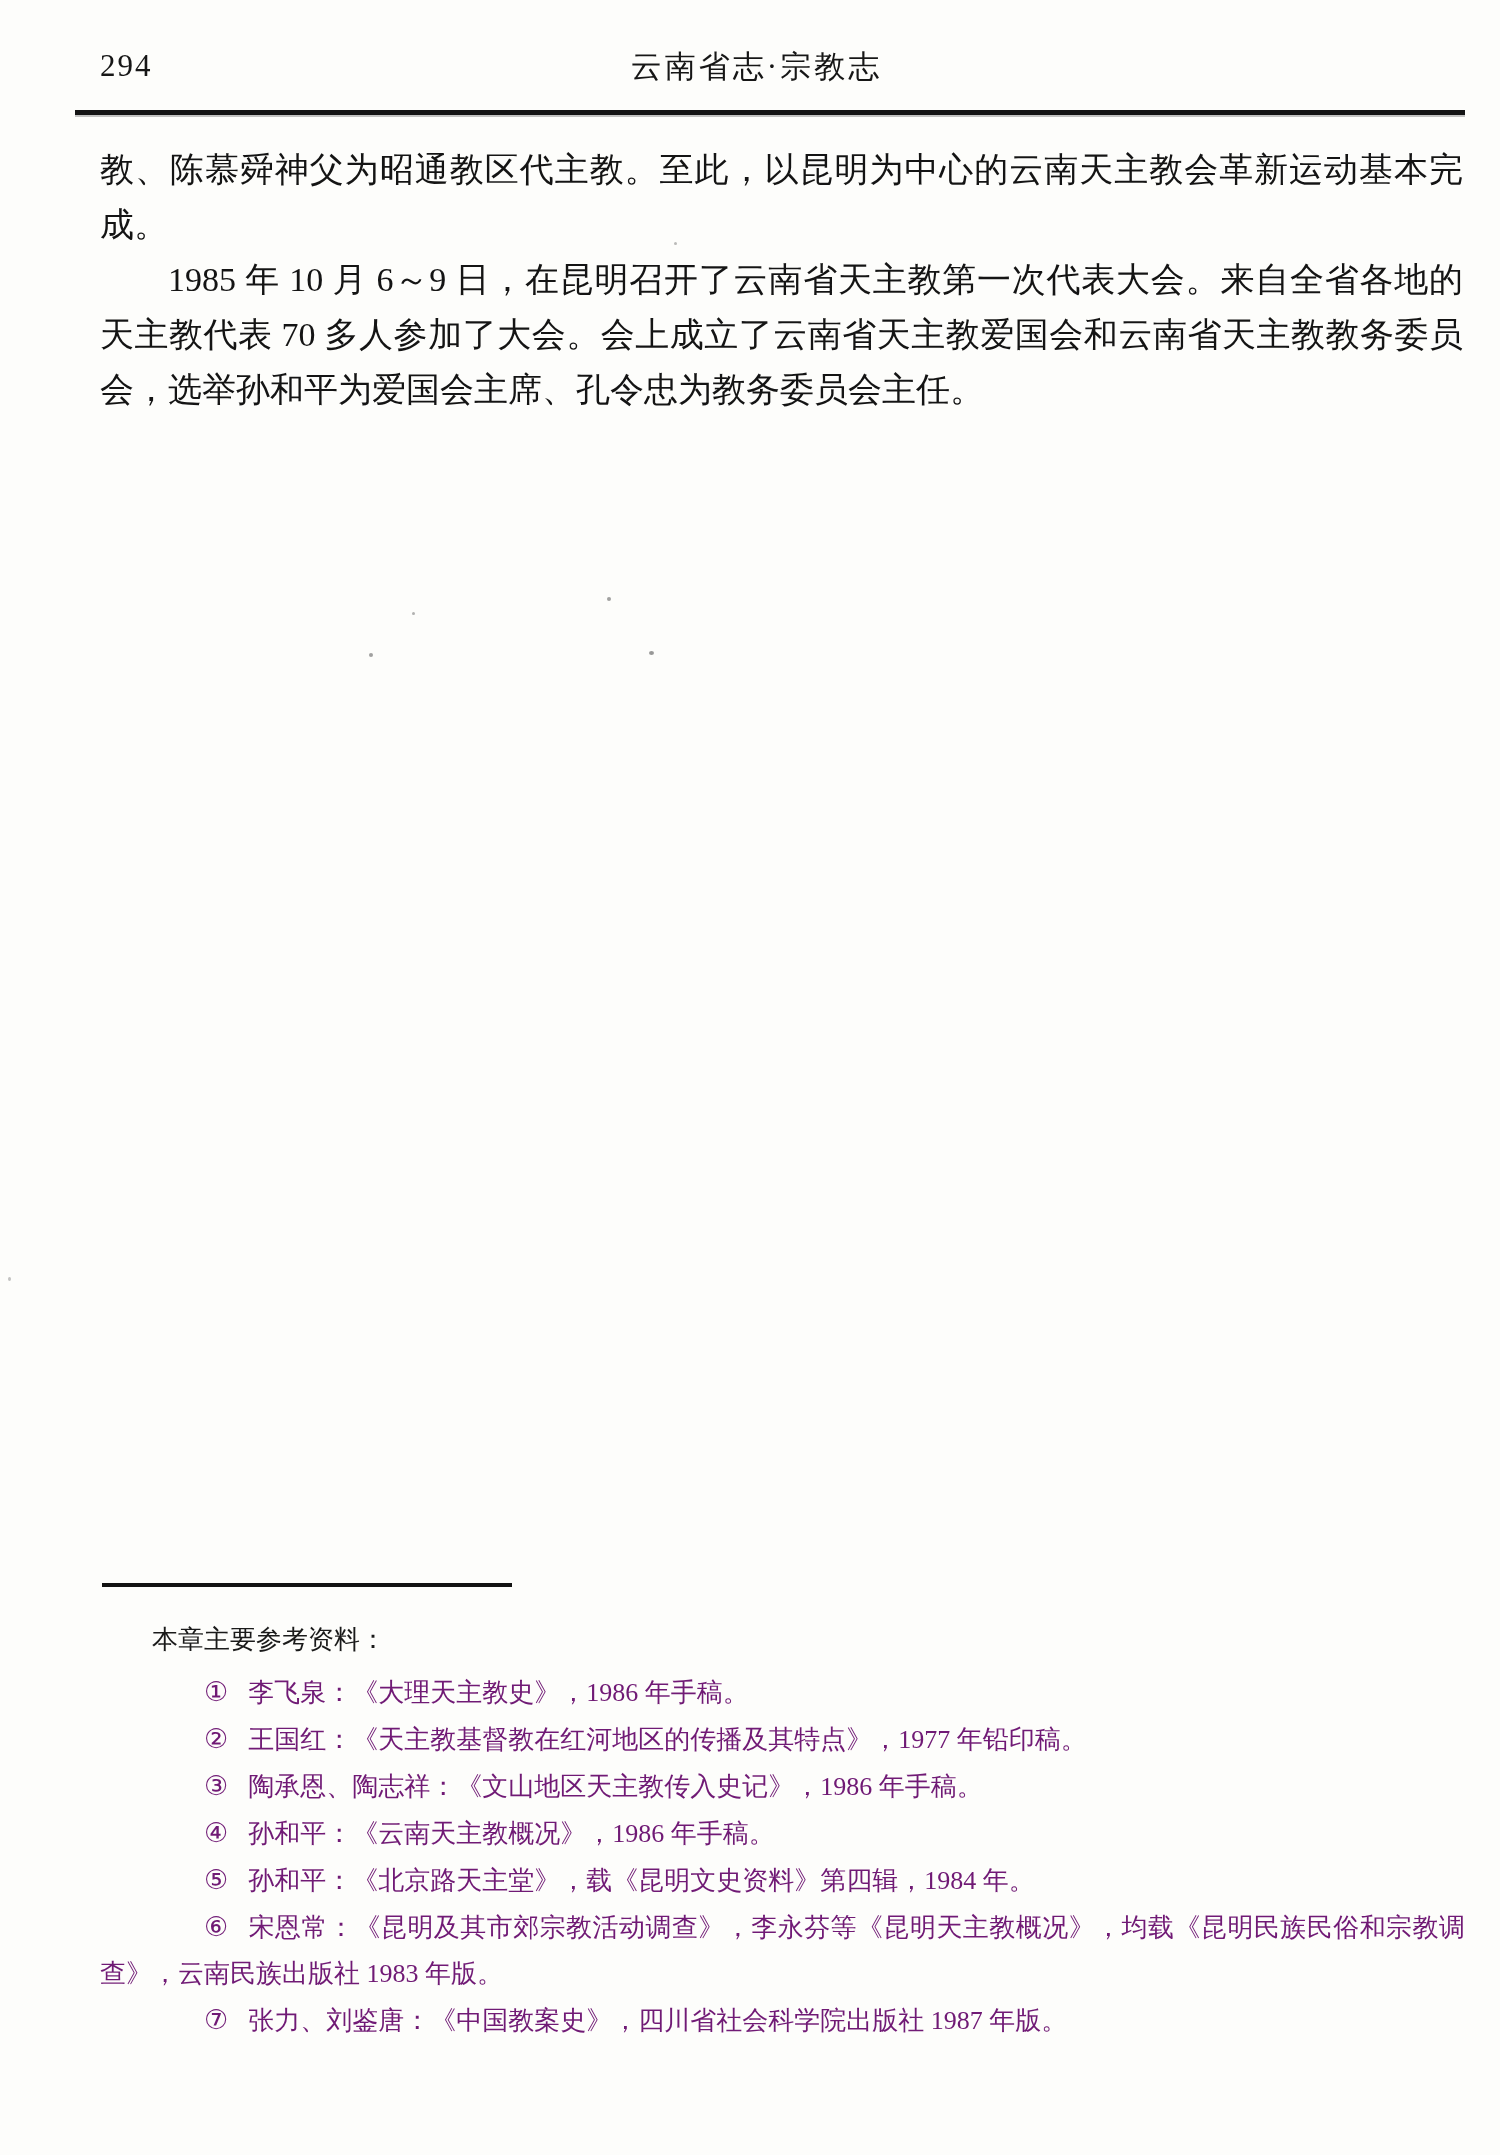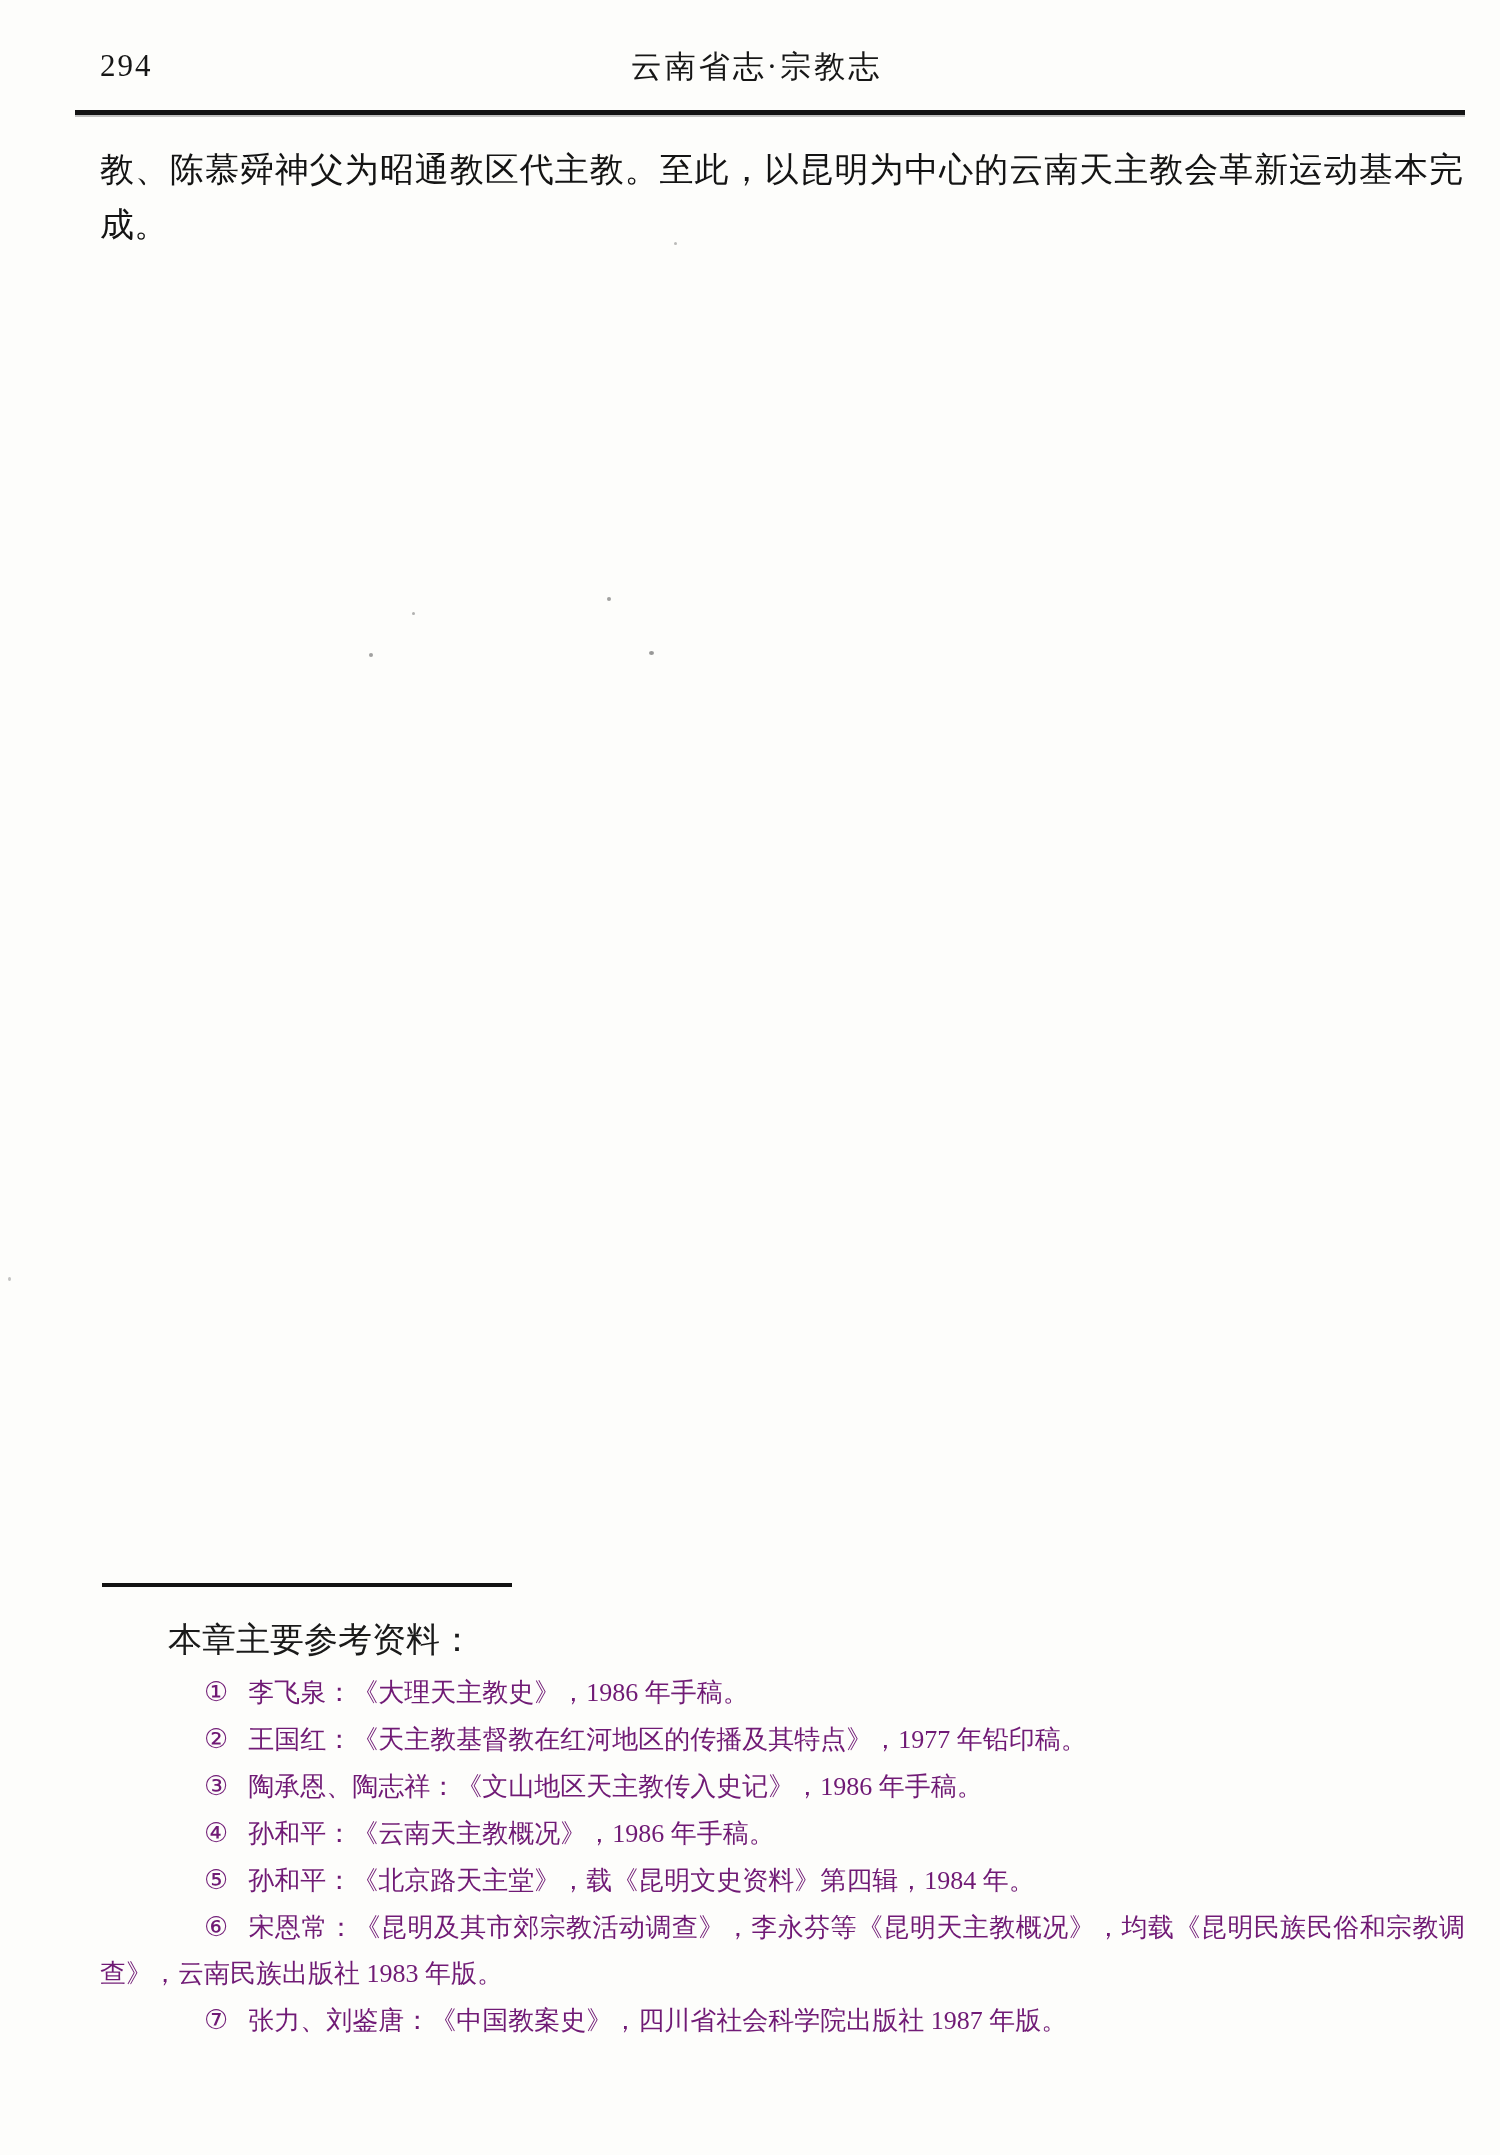--- a/index.html
+++ b/index.html
@@ -83,21 +83,21 @@
     width: 1365px;
   }
   .footnote-rule {
     width: 410px;
     height: 4px;
     background: #121212;
     margin: 0 0 30px 2px;
   }
   .footnotes .fn-heading {
     margin: 0 0 6px 0;
-    font-size: 34px;
+    font-size: 26px;
     line-height: 46px;
     text-indent: 2em;
     font-weight: 500;
     color: #1a1a1a;
   }
   .footnotes p.fn-item {
     margin: 0;
     font-size: 26px;
     line-height: 46px;
     text-indent: 2em;
@@ -125,20 +125,21 @@
 <div class="page">
 
   <div class="header">
     <span class="page-number">294</span>
     <div class="header-title">云南省志·宗教志</div>
   </div>
   <div class="header-rule"></div>
 
   <div class="body-text">
     <p>教、陈慕舜神父为昭通教区代主教。至此，以昆明为中心的云南天主教会革新运动基本完成。</p>
+    <p class="indent">1985 年 10 月 6～9 日，在昆明召开了云南省天主教第一次代表大会。来自全省各地的天主教代表 70 多人参加了大会。会上成立了云南省天主教爱国会和云南省天主教教务委员会，选举孙和平为爱国会主席、孔令忠为教务委员会主任。</p>
   </div>
 
   <div class="footnotes">
     <div class="footnote-rule"></div>
     <p class="fn-heading">本章主要参考资料：</p>
 
     <p class="fn-item">
       <span class="fn-marker">①</span><span>李飞泉：《大理天主教史》，1986 年手稿。</span>
     </p>
     <p class="fn-item">

